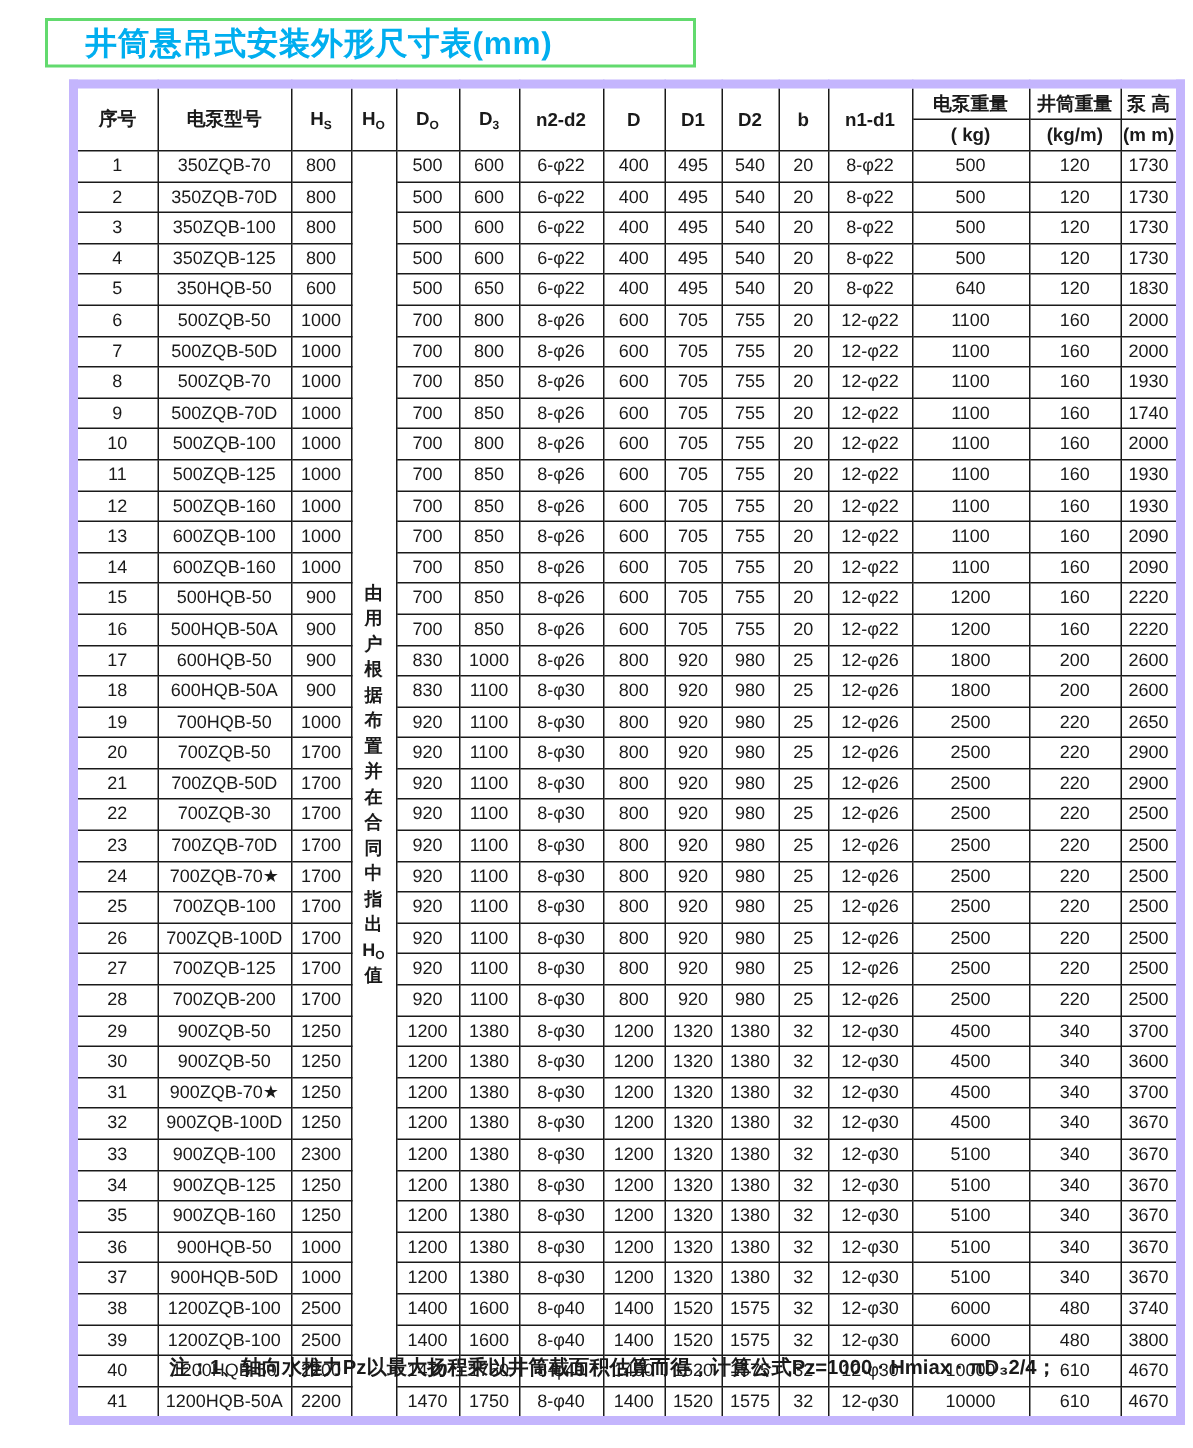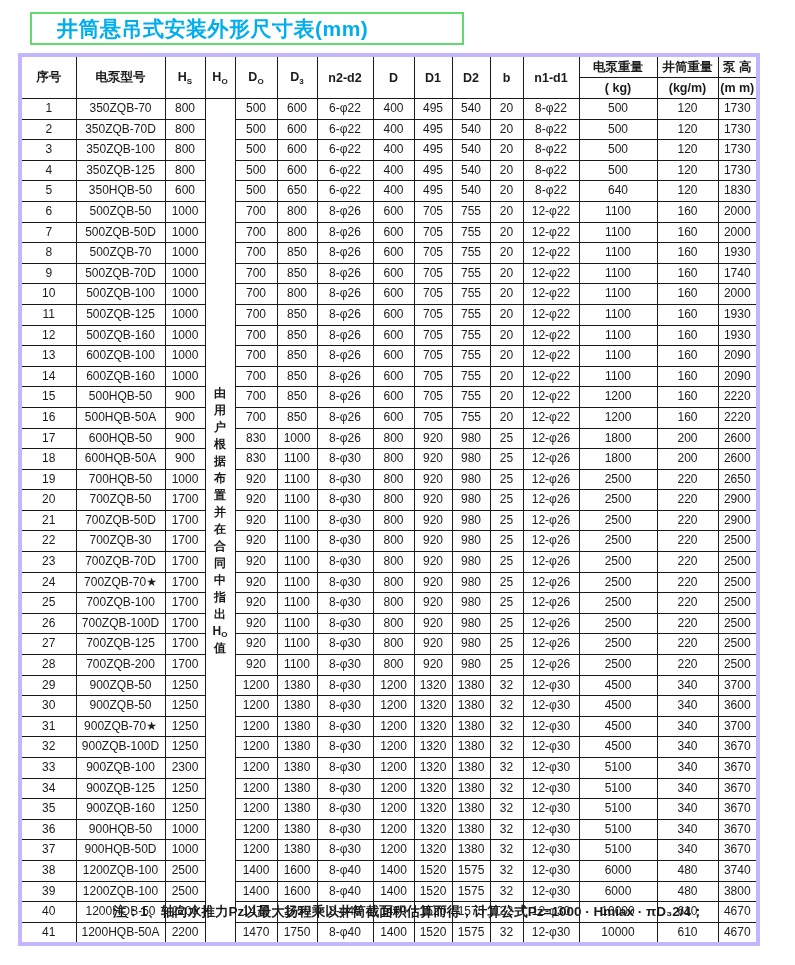--- a/index.html
+++ b/index.html
@@ -11,23 +11,23 @@
   .title-box{
     position:absolute;left:30px;top:12px;width:430px;height:29px;
     border:2px solid #62da6e;background:#ffffff;
     display:flex;align-items:center;
   }
   .title-text{
     margin-left:25px;font-size:21px;font-weight:bold;color:#00aeef;
     letter-spacing:0.5px;white-space:nowrap;
   }
   table.dim{
-    position:absolute;left:18px;top:53px;width:738px;
+    position:absolute;left:46px;top:53px;width:738px;
     border-collapse:collapse;table-layout:fixed;
-    border:4px solid #c4b5fd;
+    border:6px solid #c4b5fd;
   }
   table.dim th,table.dim td{
     border:1px solid #1a1a1a;text-align:center;vertical-align:middle;
     padding:0;overflow:hidden;white-space:nowrap;
   }
   table.dim thead th{font-size:12.5px;font-weight:bold;height:20px;}
   table.dim tbody td{font-size:12px;font-weight:normal;height:19.6px;line-height:19.6px;}
   sub.hsub{font-size:8px;vertical-align:-3px;font-weight:bold;}
   td.ho-cell{vertical-align:middle;}
   .ho-inner{

